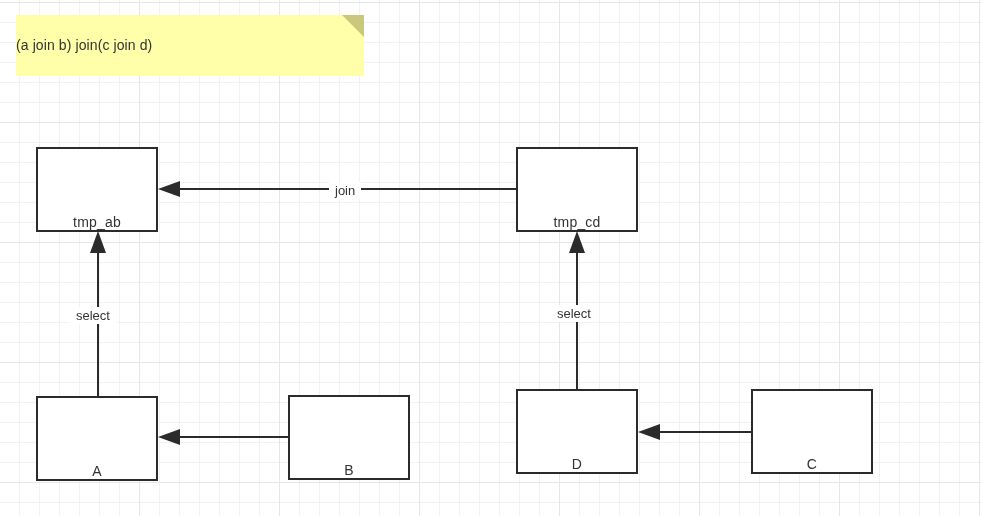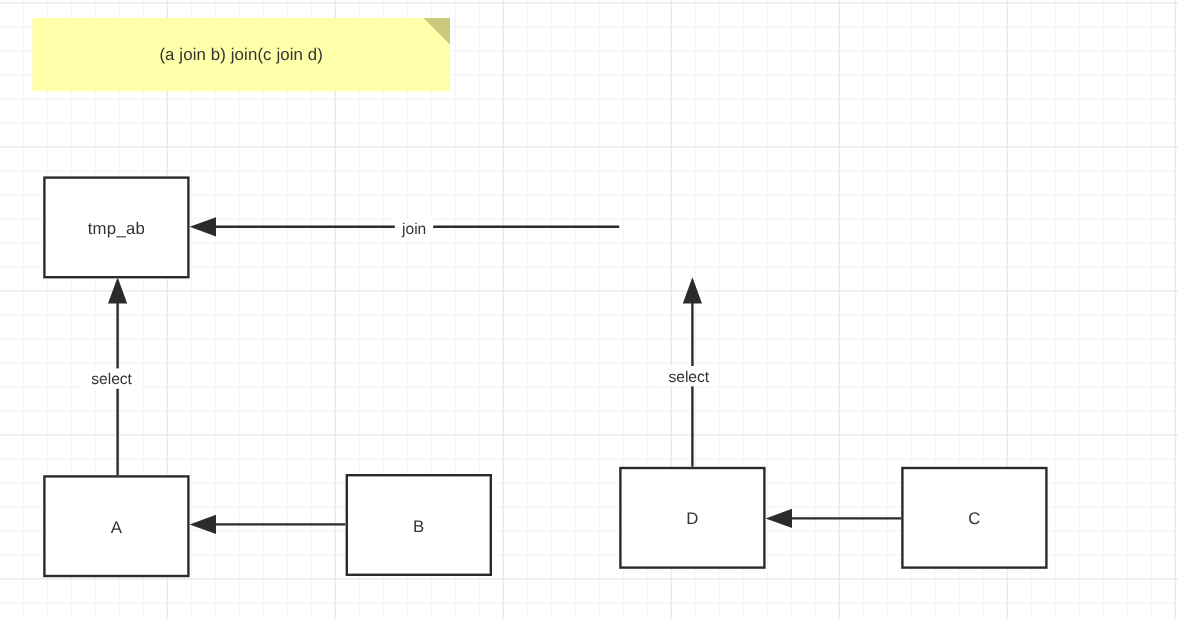--- a/index.html
+++ b/index.html
@@ -29,29 +29,29 @@
     background-position:
       -1px 2px,
       -1px 2px,
       -1px 2px,
       -1px 2px;
   }
 
   
   .sticky {
     position: absolute;
-    left: 27px;
+    left: 16px;
     top: 15px;
     width: 348px;
     height: 61px;
     background: #ffffaa;
     box-sizing: border-box;
     display: flex;
     align-items: center;
-    justify-content: center;
+    justify-content: flex-start;
   }
   .sticky-fold {
     position: absolute;
     right: 0;
     top: 0;
     width: 0;
     height: 0;
     border-left: 22px solid transparent;
     border-top: 22px solid #c9c87c;
   }
@@ -65,21 +65,21 @@
     z-index: 2;
   }
 
   
   .node {
     position: absolute;
     box-sizing: border-box;
     background: #ffffff;
     border: 2px solid #2b2b2b;
     display: flex;
-    align-items: center;
+    align-items: flex-end;
     justify-content: center;
     z-index: 3;
   }
   .node-label {
     font-size: 14px;
     color: #333333;
     letter-spacing: 0.2px;
   }
 
   #node-tmp-ab { left: 36px;  top: 147px; width: 122px; height: 85px; }
@@ -161,20 +161,23 @@
   </svg>
 
   <div class="edge-label" id="label-join">join</div>
   <div class="edge-label" id="label-select-left">select</div>
   <div class="edge-label" id="label-select-right">select</div>
 
   <div class="node" id="node-tmp-ab">
     <span class="node-label">tmp_ab</span>
   </div>
 
+  <div class="node" id="node-tmp-cd">
+    <span class="node-label">tmp_cd</span>
+  </div>
 
   <div class="node" id="node-a">
     <span class="node-label">A</span>
   </div>
 
   <div class="node" id="node-b">
     <span class="node-label">B</span>
   </div>
 
   <div class="node" id="node-d">

